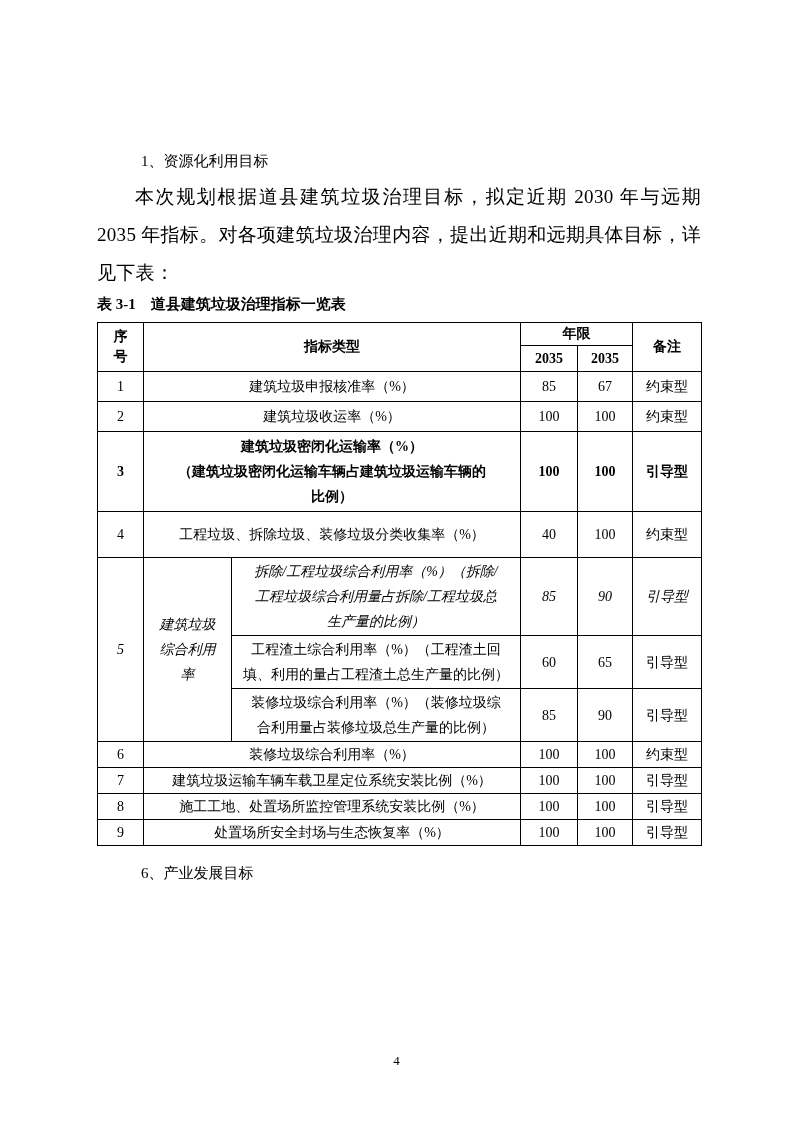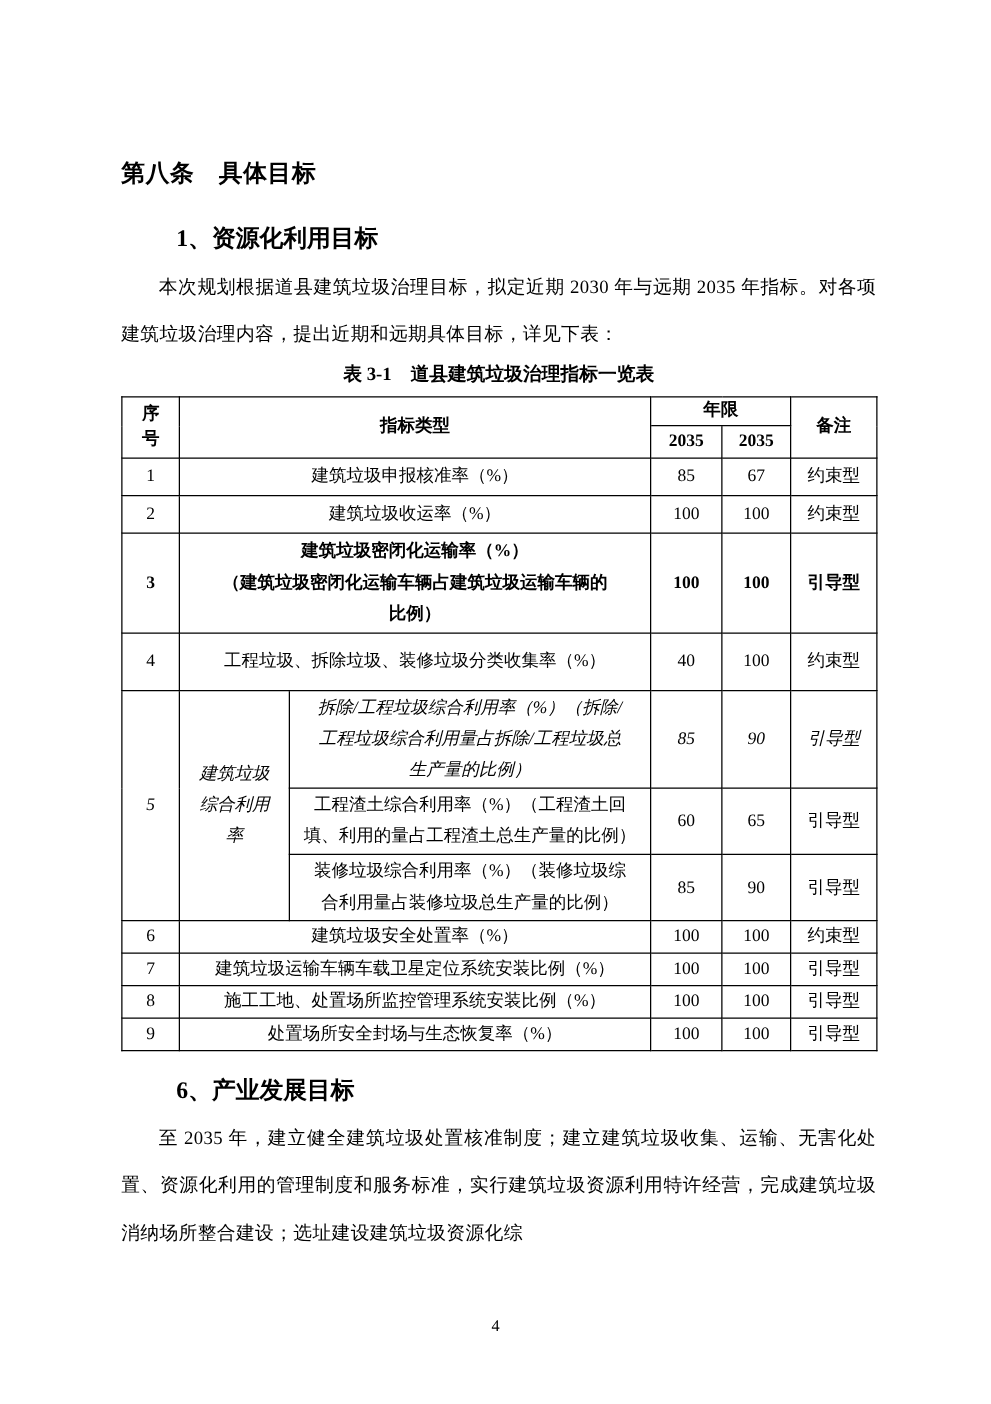--- a/index.html
+++ b/index.html
@@ -15,36 +15,35 @@
     padding: 126px 92px 0 97px;
     overflow: hidden;
     background: #fff;
   }
   .heading {
     font-size: 19px;
     font-weight: bold;
     letter-spacing: 0.5px;
   }
   .sec-title {
+    font-size: 15px;
+    font-weight: normal;
+    margin: 26px 0 0 44px;
+  }
+  .para {
     font-size: 19px;
-    font-weight: bold;
-    margin: 26px 0 0 44px;
-  }
-  .para {
-    font-size: 15px;
     line-height: 38px;
     text-align: justify;
     text-indent: 2em;
     margin-top: 7px;
     letter-spacing: 0.3px;
   }
   .table-caption {
     font-size: 15px;
     font-weight: bold;
-    text-align: center;
     margin-top: 3px;
   }
   table.indicators {
     width: 604px;
     margin-top: 8px;
     border-collapse: collapse;
     table-layout: fixed;
   }
   table.indicators th, table.indicators td {
     border: 1px solid #000;
@@ -71,21 +70,20 @@
     bottom: 54px;
     text-align: center;
     font-size: 13px;
   }
 </style>
 </head>
 <body>
 
 <div class="page">
 
-  <h1 class="heading">第八条　具体目标</h1>
 
   <h2 class="sec-title">1、资源化利用目标</h2>
 
   <p class="para">本次规划根据道县建筑垃圾治理目标，拟定近期 2030 年与远期 2035 年指标。对各项建筑垃圾治理内容，提出近期和远期具体目标，详见下表：</p>
 
   <div class="table-caption">表 3-1　道县建筑垃圾治理指标一览表</div>
 
   <table class="indicators">
     <colgroup>
       <col style="width:46px">
@@ -160,21 +158,21 @@
       </tr>
       <tr class="h50">
         <td class="pre">装修垃圾综合利用率（%）（装修垃圾综
 合利用量占装修垃圾总生产量的比例）</td>
         <td>85</td>
         <td>90</td>
         <td>引导型</td>
       </tr>
       <tr class="h25">
         <td>6</td>
-        <td colspan="2">建筑垃圾安全处置率（%）</td>
+        <td colspan="2">装修垃圾综合利用率（%）</td>
         <td>100</td>
         <td>100</td>
         <td>约束型</td>
       </tr>
       <tr class="h25">
         <td>7</td>
         <td colspan="2">建筑垃圾运输车辆车载卫星定位系统安装比例（%）</td>
         <td>100</td>
         <td>100</td>
         <td>引导型</td>
@@ -191,17 +189,16 @@
         <td colspan="2">处置场所安全封场与生态恢复率（%）</td>
         <td>100</td>
         <td>100</td>
         <td>引导型</td>
       </tr>
     </tbody>
   </table>
 
   <h2 class="sec-title" style="margin-top:18px;">6、产业发展目标</h2>
 
-  <p class="para">至 2035 年，建立健全建筑垃圾处置核准制度；建立建筑垃圾收集、运输、无害化处置、资源化利用的管理制度和服务标准，实行建筑垃圾资源利用特许经营，完成建筑垃圾消纳场所整合建设；选址建设建筑垃圾资源化综</p>
 
   <div class="page-number">4</div>
 
 </div>
 
 </body></html>

